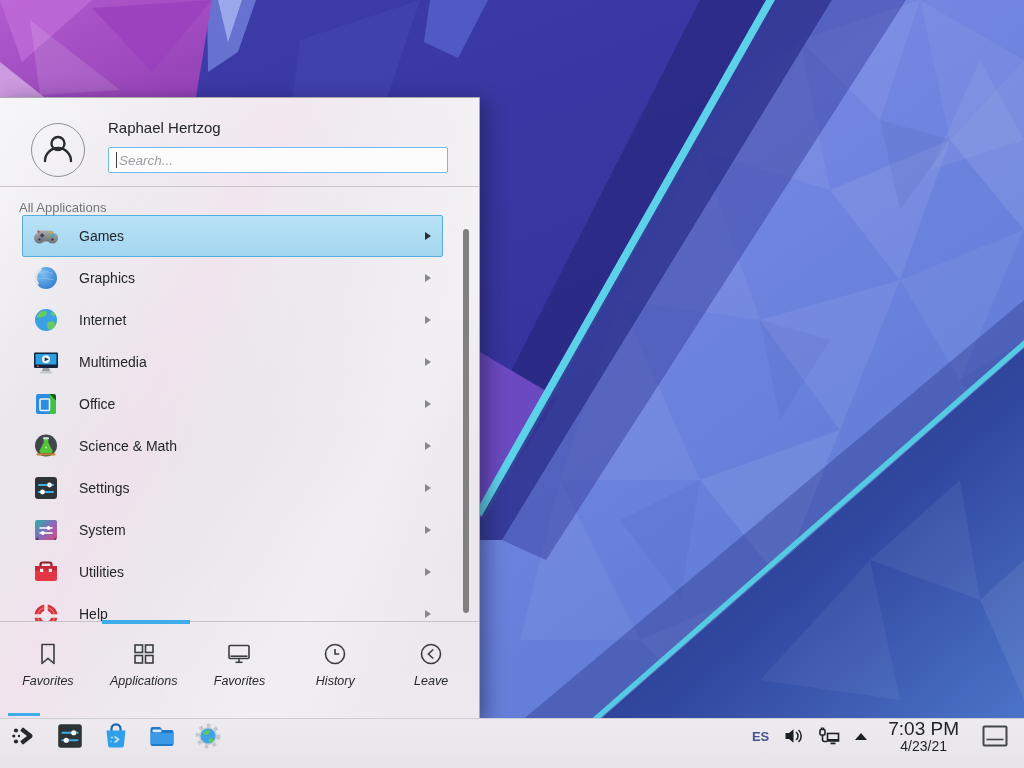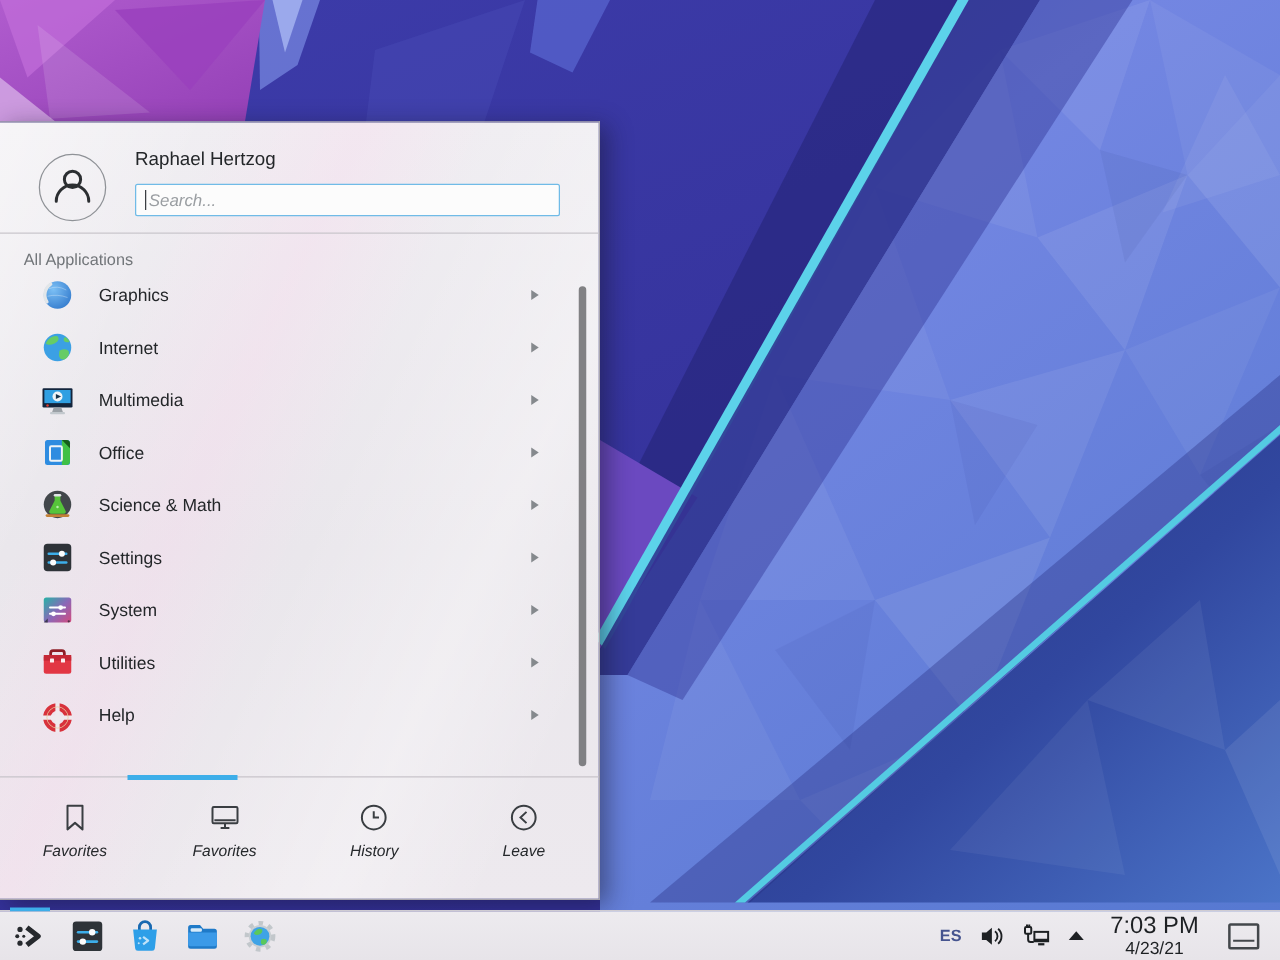--- a/index.html
+++ b/index.html
@@ -60,24 +60,24 @@
   
   .tab-strip{
     position:absolute;left:0;bottom:0;width:100%;height:98px;
     border-top:1px solid #c7c4ca;box-sizing:border-box;display:flex;
   }
   .tab-indicator{position:absolute;left:102px;top:-2px;width:88px;height:4px;background:#3daee9;}
   .tab{flex:1 1 0;display:flex;flex-direction:column;align-items:center;padding-top:19px;font-style:italic;}
   .tab .tlabel{margin-top:7px;font-size:12.5px;color:#26292c;}
   
   .taskbar{
-    position:absolute;left:0;bottom:0;width:100%;height:40px;box-sizing:border-box;
+    position:absolute;left:0;bottom:0;width:100%;height:50px;box-sizing:border-box;
     background:linear-gradient(180deg,#edebef,#e7e4e9);
     border-top:1px solid #cfccd2;
-    display:flex;align-items:center;
+    display:flex;align-items:flex-start;
   }
   .tb-app{position:relative;width:34px;height:34px;margin-left:12px;flex:0 0 auto;display:flex;align-items:center;justify-content:center;}
   .tb-app:first-child{margin-left:7px;}
   .tb-active-line{position:absolute;left:1px;top:-6px;width:32px;height:3px;background:#3daee9;}
   .tb-spacer{flex:1 1 auto;}
   .tray{display:flex;align-items:center;gap:15px;margin-right:10px;}
   .kbd-layout{font-size:13px;font-weight:bold;color:#46548f;}
   .caret-up{width:0;height:0;border-left:6px solid transparent;border-right:6px solid transparent;border-bottom:7px solid #1d2023;}
   .clock{text-align:center;line-height:1.05;margin:0 6px;}
   .clock .time{font-size:19px;color:#1d2023;}
@@ -196,20 +196,36 @@
       <div class="search-wrap">
         <input type="text" placeholder="Search..." style="">
         <div class="search-caret"></div>
       </div>
     </div>
 
     <div class="section-label">All Applications</div>
 
     <div class="menu-list">
 
+      <div class="menu-row selected">
+        <svg class="mi" viewBox="0 0 28 28">
+          <circle cx="7.5" cy="16" r="5.5" fill="url(#padGrad)"></circle>
+            <circle cx="20.5" cy="16" r="5.5" fill="url(#padGrad)"></circle>
+          <rect x="6" y="8.5" width="16" height="11" rx="4" fill="url(#padGrad)"></rect>
+          <path d="M8.2,13.5 h4 M10.2,11.5 v4" stroke="#3c4044" stroke-width="1.7"></path>
+          <circle cx="6.5" cy="9.8" r="1.3" fill="#d84a40"></circle>
+          <circle cx="19" cy="10.2" r="1.3" fill="#e0a23a"></circle>
+          <circle cx="21.5" cy="13.2" r="1.3" fill="#4d9fe0"></circle>
+          <circle cx="18.2" cy="13.8" r="1.1" fill="#57b84d"></circle>
+          <circle cx="7.5" cy="17.5" r="1.1" fill="#2f3337"></circle>
+            <circle cx="20.5" cy="17.5" r="1.1" fill="#2f3337"></circle>
+        </svg>
+        <span class="ml">Games</span>
+        <span class="arrow"></span>
+      </div>
 
       <div class="menu-row">
         <svg class="mi" viewBox="0 0 28 28">
           <circle cx="14" cy="14" r="11" fill="url(#ballGrad)"></circle>
           <path d="M5.6,19.5 A10.2,10.2 0 0 1 8.6,5.3" stroke="#e2e6e9" stroke-width="2.6" fill="none" stroke-linecap="round"></path>
           <path d="M7,9 q7,-3 14,1 M6,15 q8,-2 16,1" stroke="#ffffff" stroke-width=".7" fill="none" opacity=".35"></path>
         </svg>
         <span class="ml">Graphics</span>
         <span class="arrow"></span>
       </div>
@@ -317,20 +333,31 @@
     <div class="tab-strip">
       <div class="tab-indicator"></div>
 
       <div class="tab">
         <svg width="26" height="26" viewBox="0 0 26 26">
           <path d="M7,3.5 h12 v19 l-6,-5.2 -6,5.2 z" fill="none" stroke="#3a3e42" stroke-width="1.6" stroke-linejoin="round"></path>
         </svg>
         <span class="tlabel">Favorites</span>
       </div>
 
+      <div class="tab">
+        <svg width="26" height="26" viewBox="0 0 26 26">
+          <g fill="none" stroke="#3a3e42" stroke-width="1.6">
+            <rect x="4" y="4" width="7.5" height="7.5"></rect>
+              <rect x="14.5" y="4" width="7.5" height="7.5"></rect>
+            <rect x="4" y="14.5" width="7.5" height="7.5"></rect>
+              <rect x="14.5" y="14.5" width="7.5" height="7.5"></rect>
+          </g>
+        </svg>
+        <span class="tlabel">Applications</span>
+      </div>
 
       <div class="tab">
         <svg width="26" height="26" viewBox="0 0 26 26">
           <g fill="none" stroke="#3a3e42" stroke-width="1.6">
             <rect x="3" y="4.5" width="20" height="13" rx="1"></rect>
             <line x1="4.5" y1="15.2" x2="21.5" y2="15.2"></line>
             <line x1="13" y1="17.5" x2="13" y2="21"></line>
             <line x1="9.5" y1="21.3" x2="16.5" y2="21.3"></line>
           </g>
         </svg>

